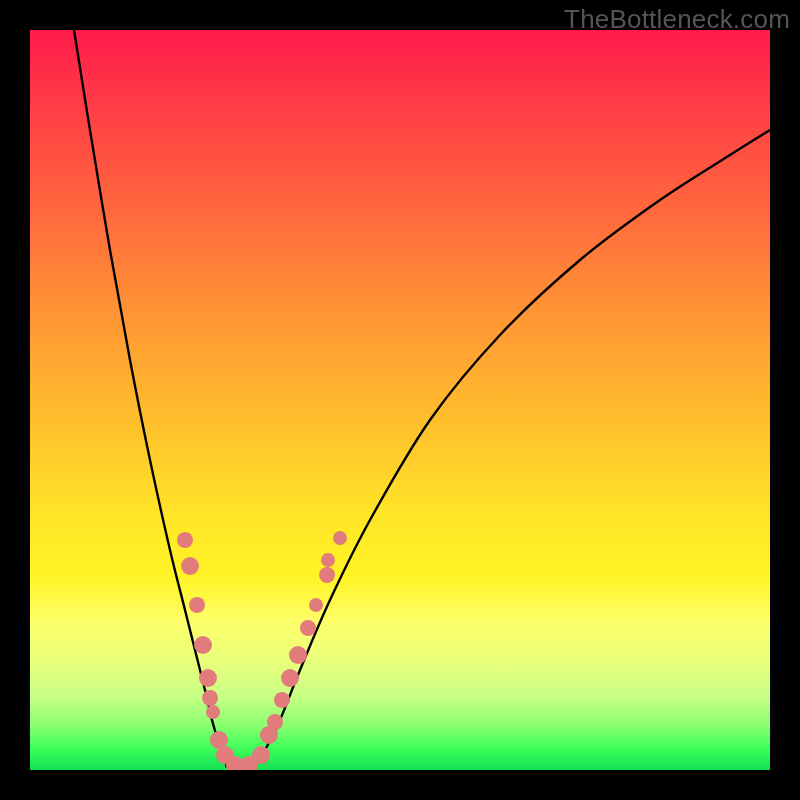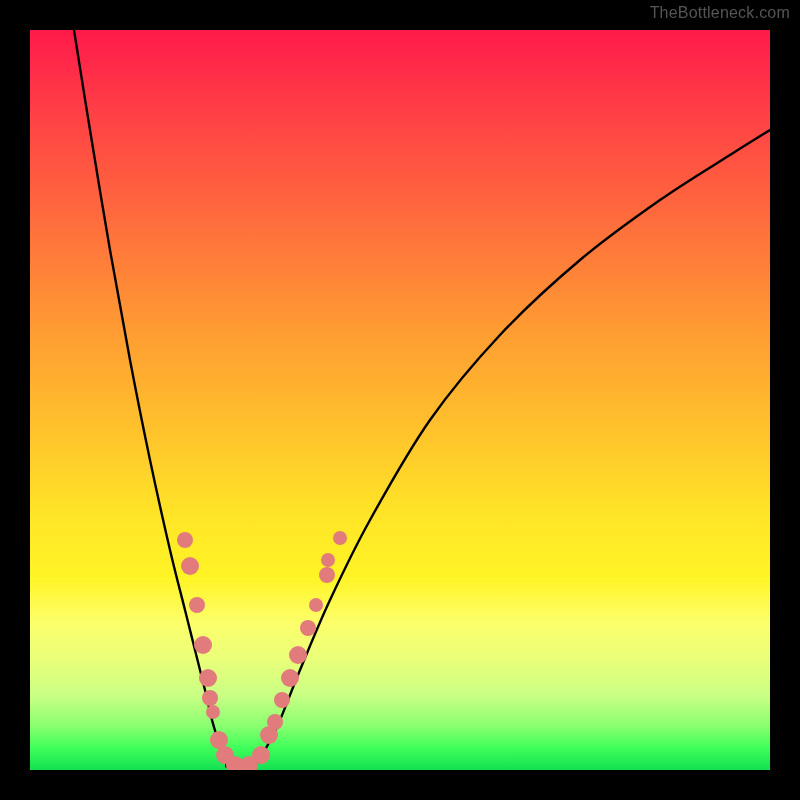--- a/index.html
+++ b/index.html
@@ -40,21 +40,21 @@
       #3fff5a 97%,
       #13e052 100%
     );
     overflow: hidden;
   }
   .watermark {
     position: absolute;
     top: 4px;
     right: 10px;
     color: #555;
-    font-size: 16px;
+    font-size: 26px;
     font-weight: 500;
     letter-spacing: 0.2px;
     user-select: none;
   }
   svg.curve {
     position: absolute;
     left: 0;
     top: 0;
     width: 740px;
     height: 740px;

